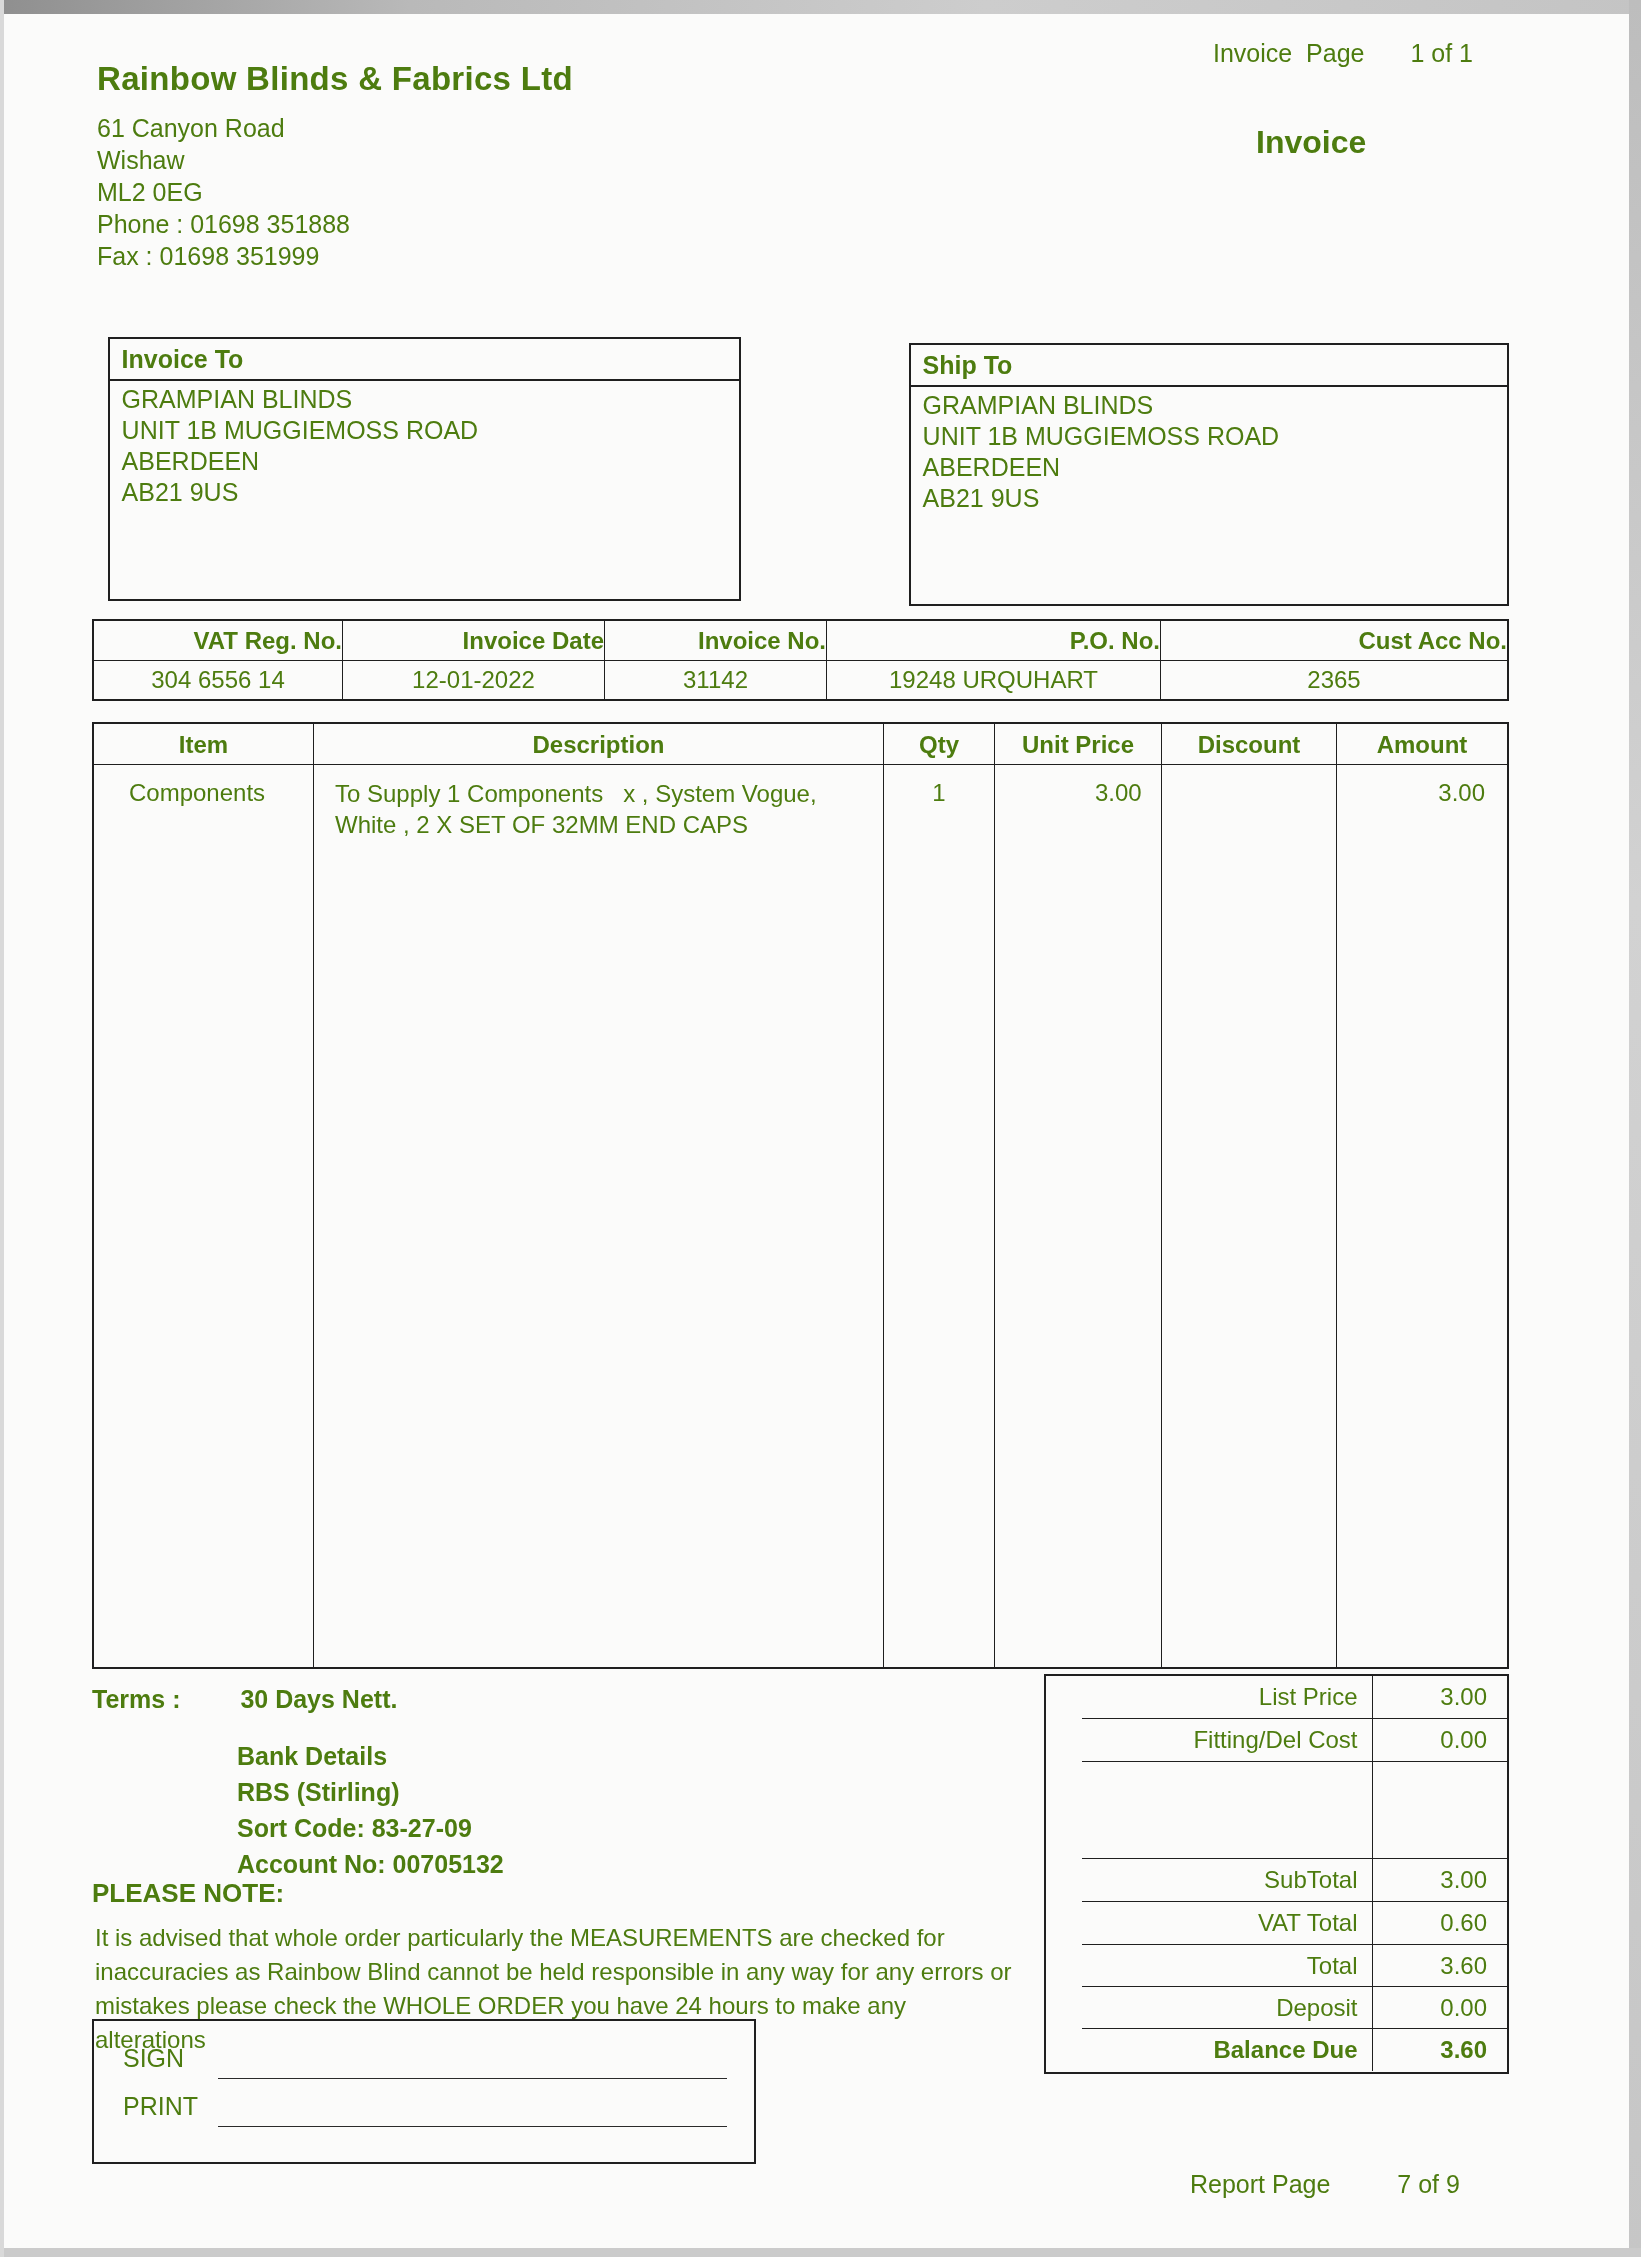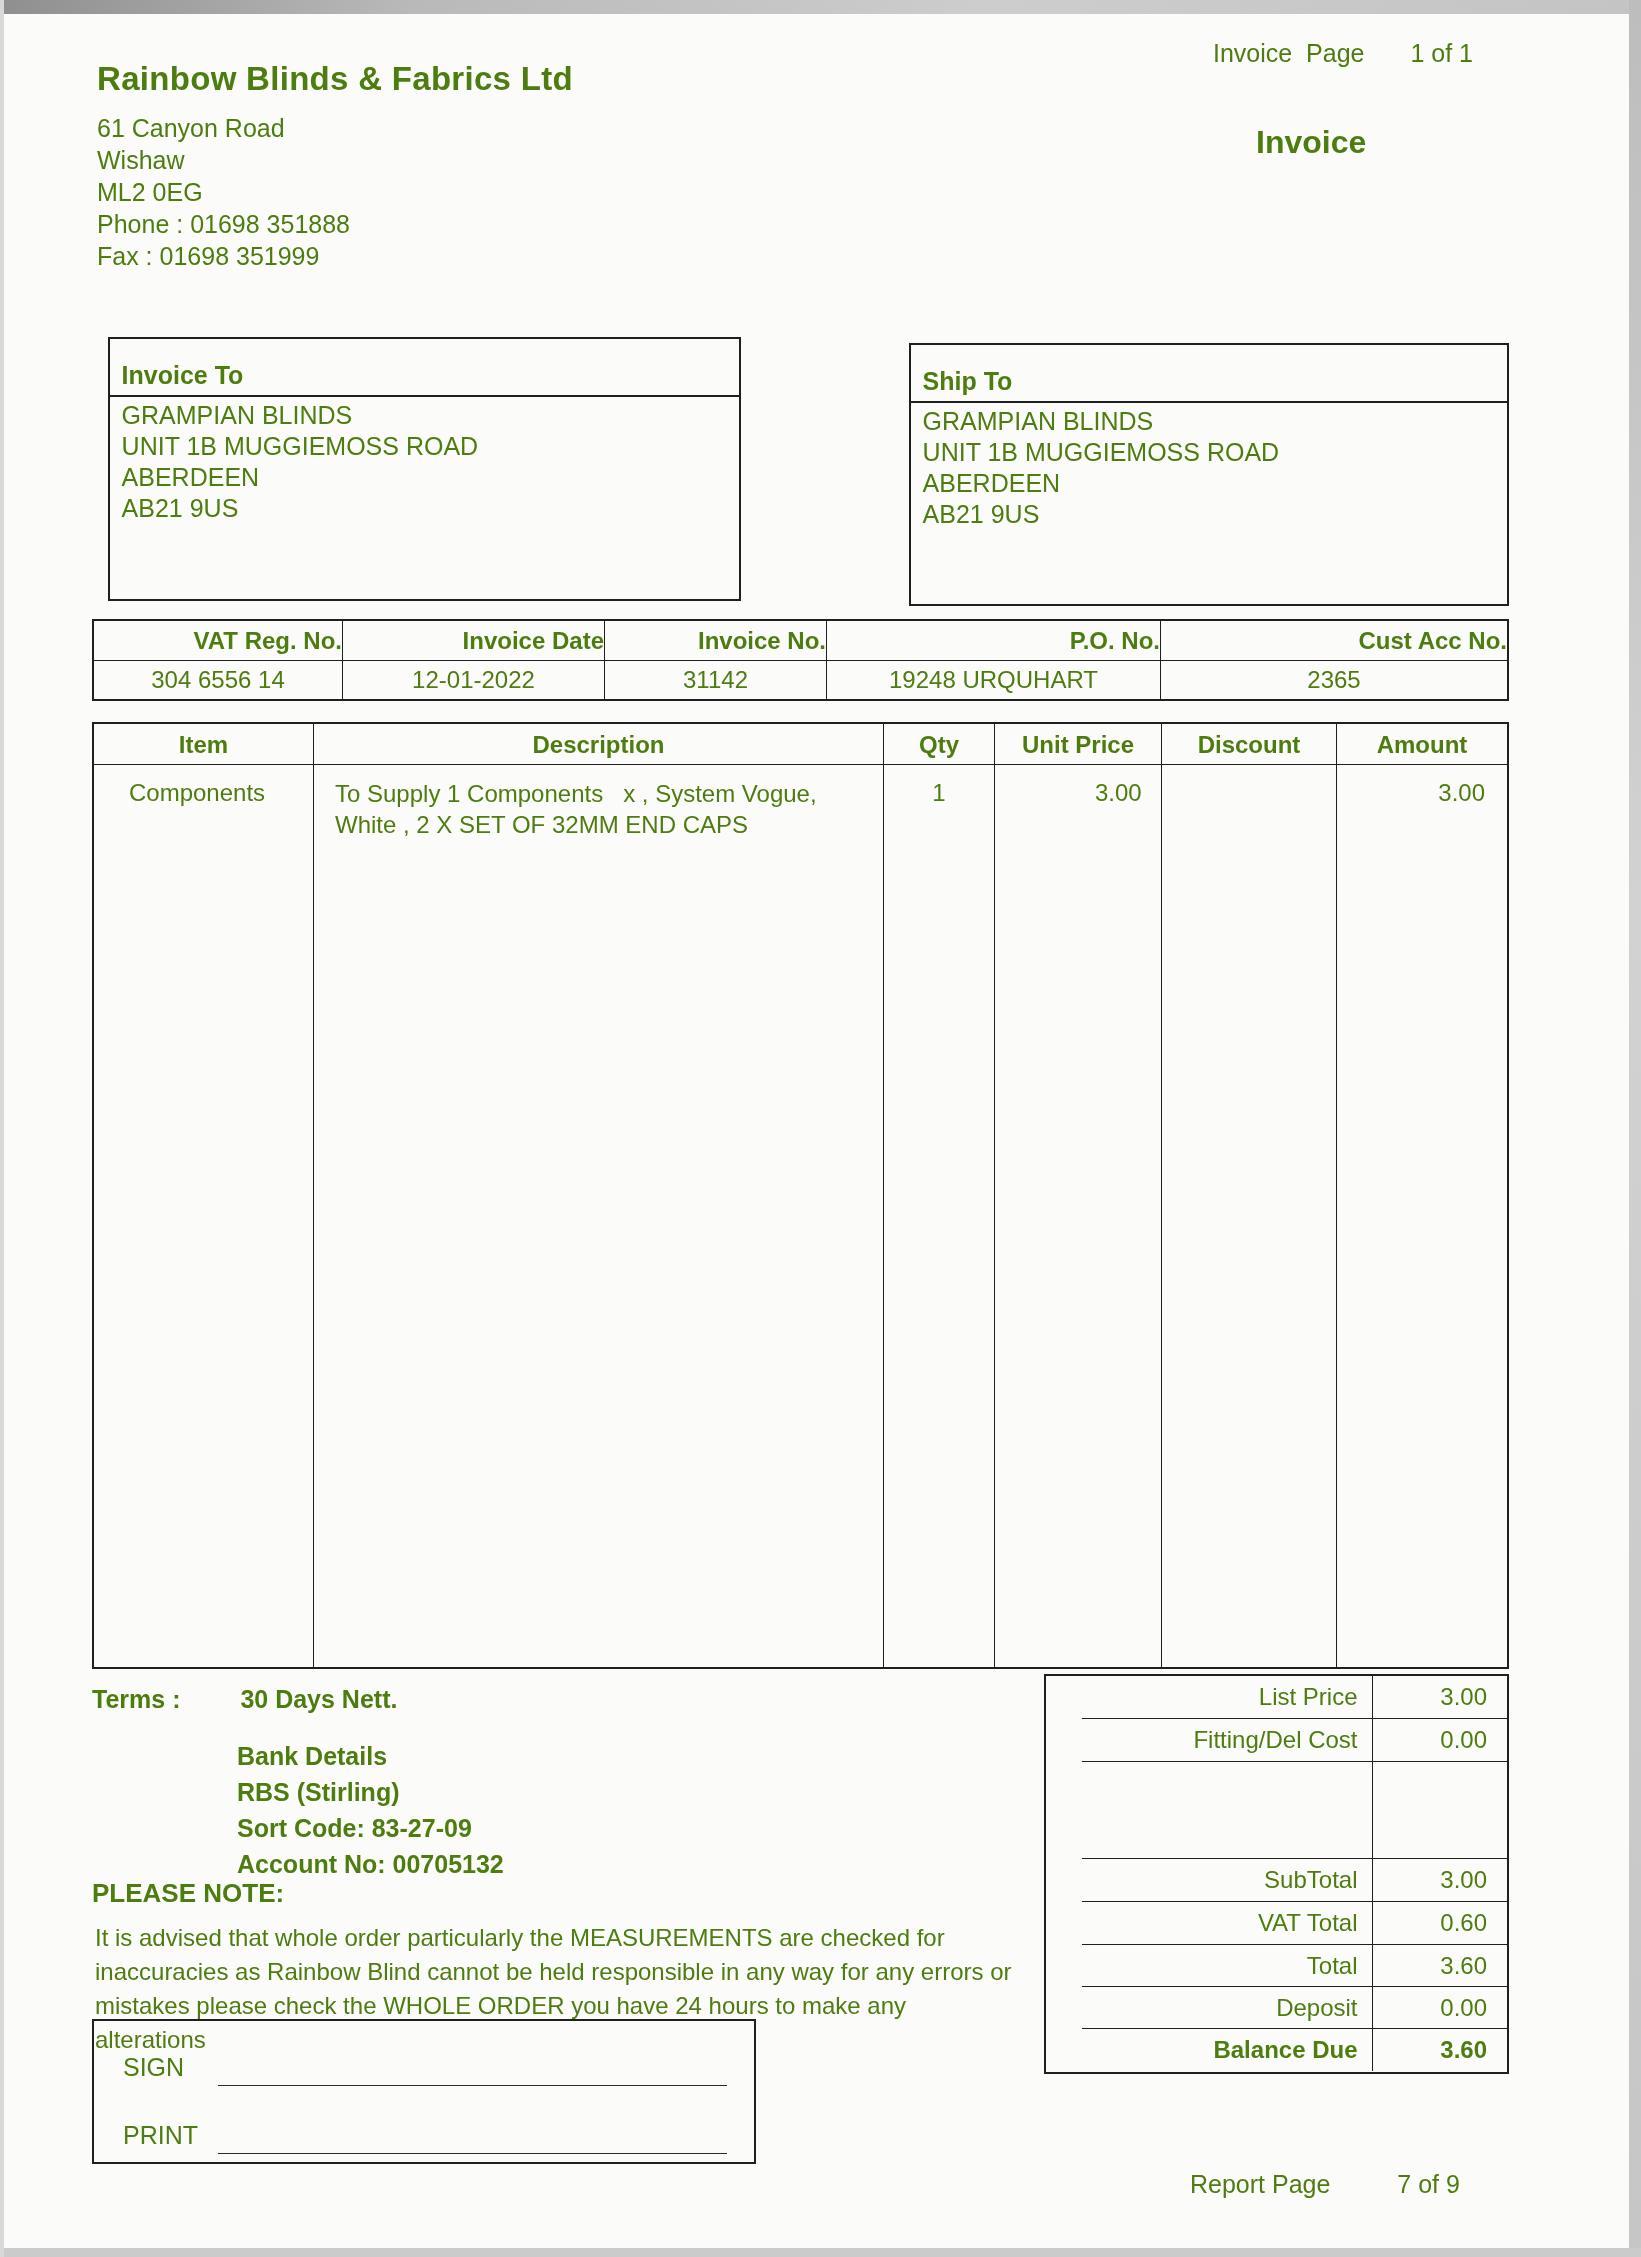--- a/index.html
+++ b/index.html
@@ -35,21 +35,21 @@
   .company-name { font-size:33px; font-weight:bold; letter-spacing:0.3px; }
   .company-addr { margin-top:13.5px; font-size:25px; line-height:32px; }
 
   .doc-title { position:absolute; left:1256px; top:124px; font-size:32px; font-weight:bold; }
 
   
   .addr-box { position:absolute; border:2.9px solid #1f1f1f; background:transparent; }
   .invoice-to { left:108px; top:337px; width:633px; height:264px; }
   .ship-to   { left:909px; top:343px; width:600px; height:263px; }
   .addr-box-header { font-size:25px; font-weight:bold; padding:5.8px 11.6px 4.8px 11.6px;
-    border-bottom:2.9px solid #1f1f1f;margin-top:16px; }
+    border-bottom:2.9px solid #1f1f1f; }
   .addr-box-body { padding:3.9px 11.6px; font-size:25px; line-height:31px; }
 
   
   .info-table { position:absolute; left:92px; top:619px; width:1417px;
     border:2.9px solid #1f1f1f; }
   .info-row { display:grid; grid-template-columns:249px 262px 222px 334px auto; }
   .info-row > div { border-right:1.9px solid #1f1f1f; text-align:center; }
   .info-row > div:last-child { border-right:none; }
   .info-head > div { font-weight:bold; font-size:24px; line-height:40px; height:40px;
     border-bottom:1.9px solid #1f1f1f;text-align:right; }
@@ -91,21 +91,21 @@
   .t-value { flex:1; text-align:right; padding-right:20px; font-size:24px;
     display:flex; align-items:center; justify-content:flex-end; }
   .t-h45 { height:43px; }
   .t-h44 { height:42px; }
   .t-spacer { height:97px; }
   .t-bold .t-label, .t-bold .t-value { font-weight:bold; }
 
   
   .sign-box { position:absolute; left:92px; top:2019px; width:664px; height:145px;
     border:2.9px solid #1f1f1f; padding:23px 27px 0 29px; }
-  .sign-row { display:flex; align-items:center; height:48px; margin-bottom:20px; }
+  .sign-row { display:flex; align-items:flex-start; height:48px; margin-bottom:0; }
   .sign-row .sign-label { font-size:25px; width:95px; padding-bottom:1.9px; }
   .sign-row .sign-line { flex:1; border-bottom:1.9px solid #2a2a2a; height:35px; }
 
   
   .report-page { position:absolute; left:1190px; top:2170px; font-size:25px; }
   .report-page .pi-val { margin-left:60px; }
 </style>
 </head>
 <body>
 

